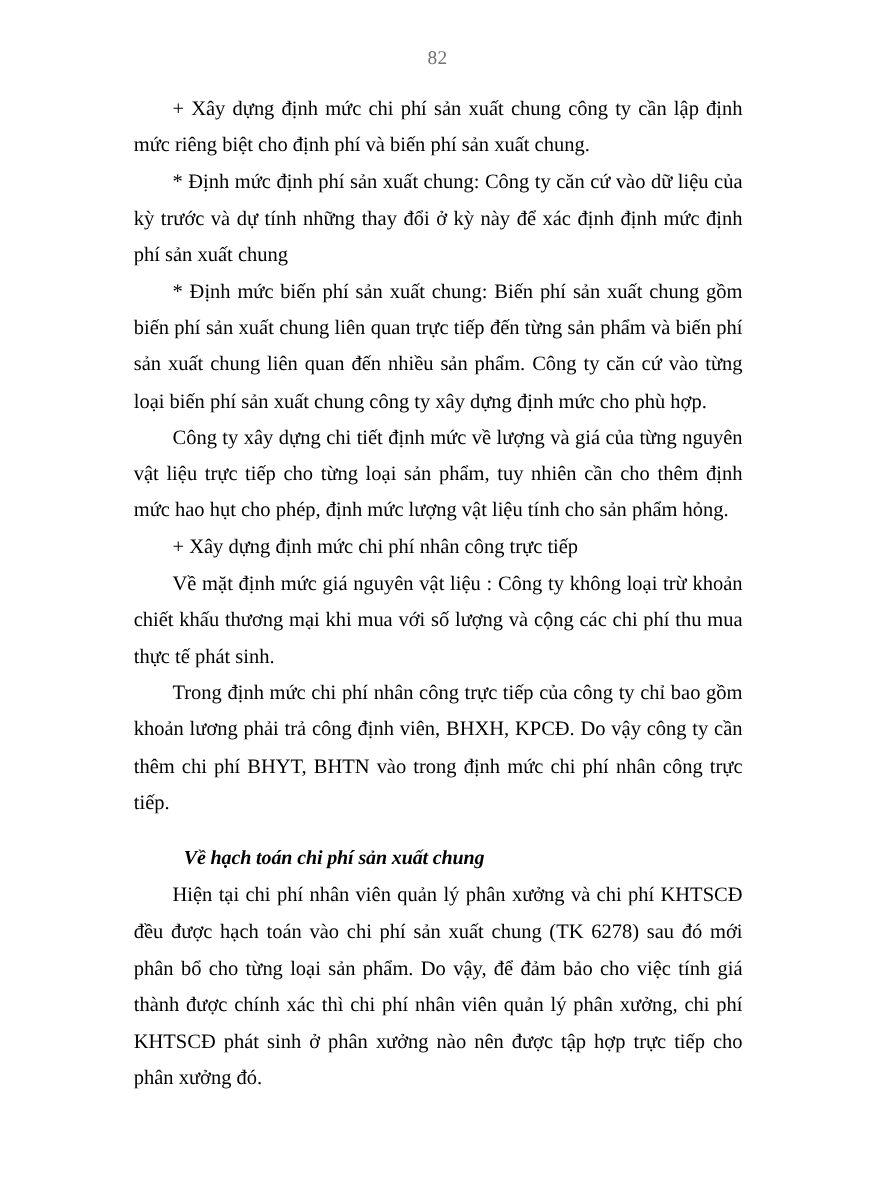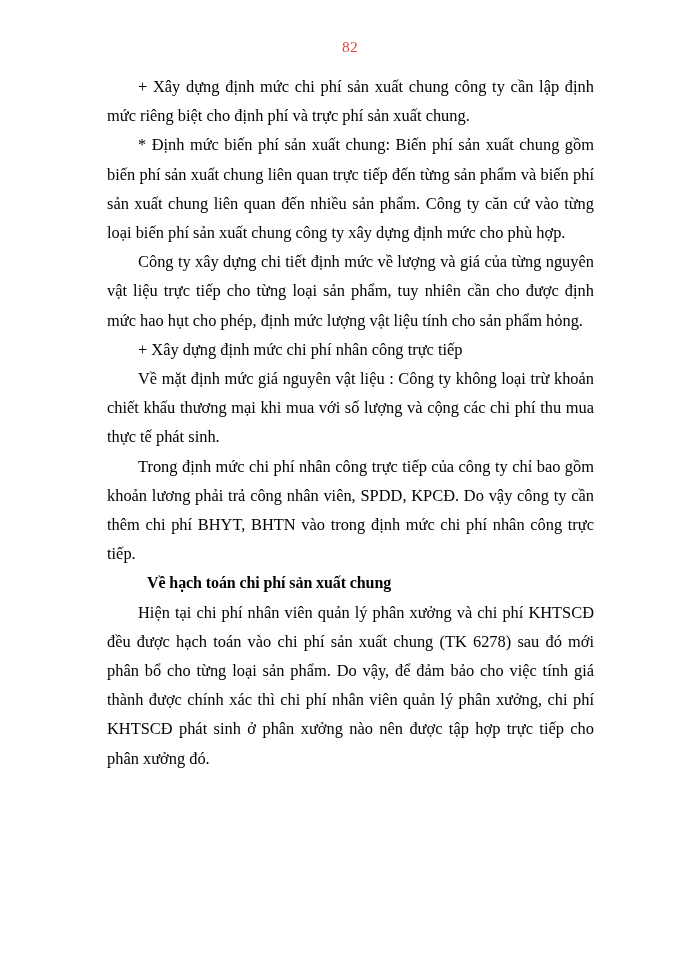--- a/index.html
+++ b/index.html
@@ -19,21 +19,21 @@
     overflow: hidden;
     box-sizing: border-box;
   }
   .page-number {
     position: absolute;
     top: 38px;
     left: 0;
     width: 700px;
     text-align: center;
     font-size: 15.5px;
-    color: #ef4444;
+    color: #737373;
     letter-spacing: 0.2px;
   }
   .content {
     position: absolute;
     top: 72px;
     left: 107px;
     width: 487px;
     color: #000000;
     font-size: 16.4px;
     line-height: 29.2px;
@@ -42,52 +42,57 @@
     margin: 0;
     text-align: justify;
     text-justify: inter-word;
   }
   p.indent {
     text-indent: 31px;
   }
   p.heading {
     text-indent: 40px;
     font-weight: bold;
+    font-style: italic;
     font-size: 16px;
     letter-spacing: -0.1px;
+    margin-top: 16px;
   }
   .block + .block {
     margin-top: 0px;
   }
 </style>
 </head>
 <body>
 
 <div class="page">
 
   <div class="page-number">82</div>
 
   <div class="content">
     <div class="block">
-      <p class="indent">+ Xây dựng định mức chi phí sản xuất chung công ty cần lập định mức riêng biệt cho định phí và trực phí sản xuất chung.</p>
+      <p class="indent">+ Xây dựng định mức chi phí sản xuất chung công ty cần lập định mức riêng biệt cho định phí và biến phí sản xuất chung.</p>
+    </div>
+    <div class="block">
+      <p class="indent">* Định mức định phí sản xuất chung: Công ty căn cứ vào dữ liệu của kỳ trước và dự tính những thay đổi ở kỳ này để xác định định mức định phí sản xuất chung</p>
     </div>
     <div class="block">
       <p class="indent">* Định mức biến phí sản xuất chung: Biến phí sản xuất chung gồm biến phí sản xuất chung liên quan trực tiếp đến từng sản phẩm và biến phí sản xuất chung liên quan đến nhiều sản phẩm. Công ty căn cứ vào từng loại biến phí sản xuất chung công ty xây dựng định mức cho phù hợp.</p>
     </div>
     <div class="block">
-      <p class="indent">Công ty xây dựng chi tiết định mức về lượng và giá của từng nguyên vật liệu trực tiếp cho từng loại sản phẩm, tuy nhiên cần cho được định mức hao hụt cho phép, định mức lượng vật liệu tính cho sản phẩm hỏng.</p>
+      <p class="indent">Công ty xây dựng chi tiết định mức về lượng và giá của từng nguyên vật liệu trực tiếp cho từng loại sản phẩm, tuy nhiên cần cho thêm định mức hao hụt cho phép, định mức lượng vật liệu tính cho sản phẩm hỏng.</p>
     </div>
     <div class="block">
       <p class="indent">+ Xây dựng định mức chi phí nhân công trực tiếp</p>
     </div>
     <div class="block">
       <p class="indent">Về mặt định mức giá nguyên vật liệu : Công ty không loại trừ khoản chiết khấu thương mại khi mua với số lượng và cộng các chi phí thu mua thực tế phát sinh.</p>
     </div>
     <div class="block">
-      <p class="indent">Trong định mức chi phí nhân công trực tiếp của công ty chỉ bao gồm khoản lương phải trả công nhân viên, SPDD, KPCĐ. Do vậy công ty cần thêm chi phí BHYT, BHTN vào trong định mức chi phí nhân công trực tiếp.</p>
+      <p class="indent">Trong định mức chi phí nhân công trực tiếp của công ty chỉ bao gồm khoản lương phải trả công định viên, BHXH, KPCĐ. Do vậy công ty cần thêm chi phí BHYT, BHTN vào trong định mức chi phí nhân công trực tiếp.</p>
     </div>
     <div class="block">
       <p class="heading">Về hạch toán chi phí sản xuất chung</p>
     </div>
     <div class="block">
       <p class="indent"> Hiện tại chi phí nhân viên quản lý phân xưởng và chi phí KHTSCĐ đều được hạch toán vào chi phí sản xuất chung (TK 6278) sau đó mới phân bổ cho từng loại sản phẩm. Do vậy, để đảm bảo cho việc tính giá thành được chính xác thì chi phí nhân viên quản lý phân xưởng, chi phí KHTSCĐ phát sinh ở phân xưởng nào nên được tập hợp trực tiếp cho phân xưởng đó.</p>
     </div>
   </div>
 
 </div>

